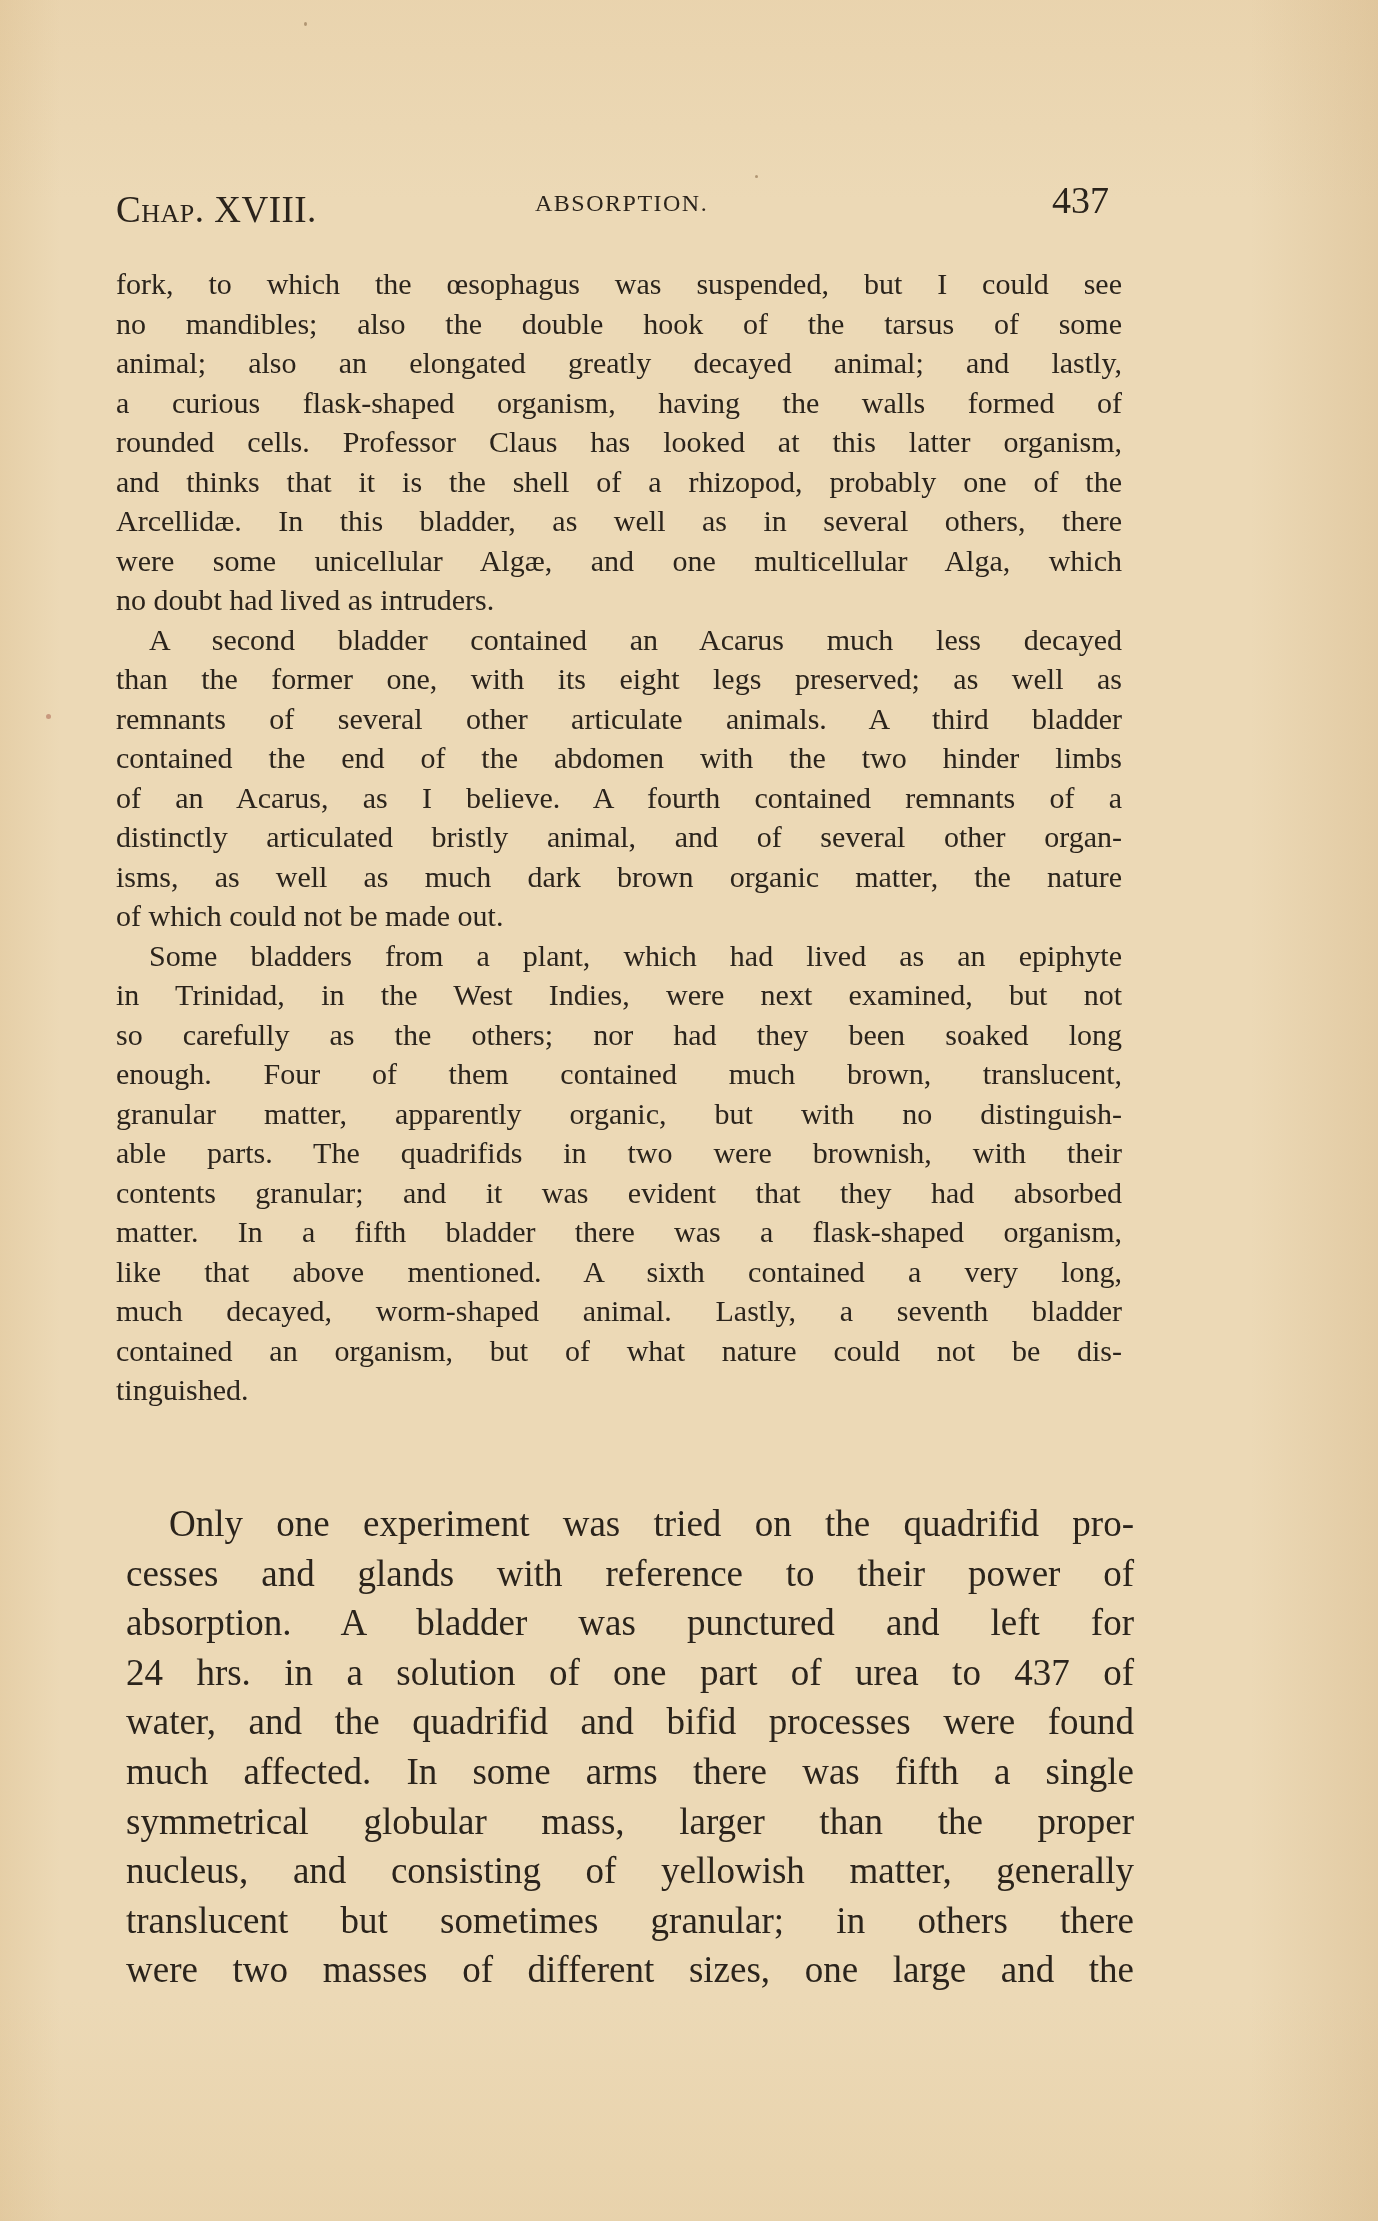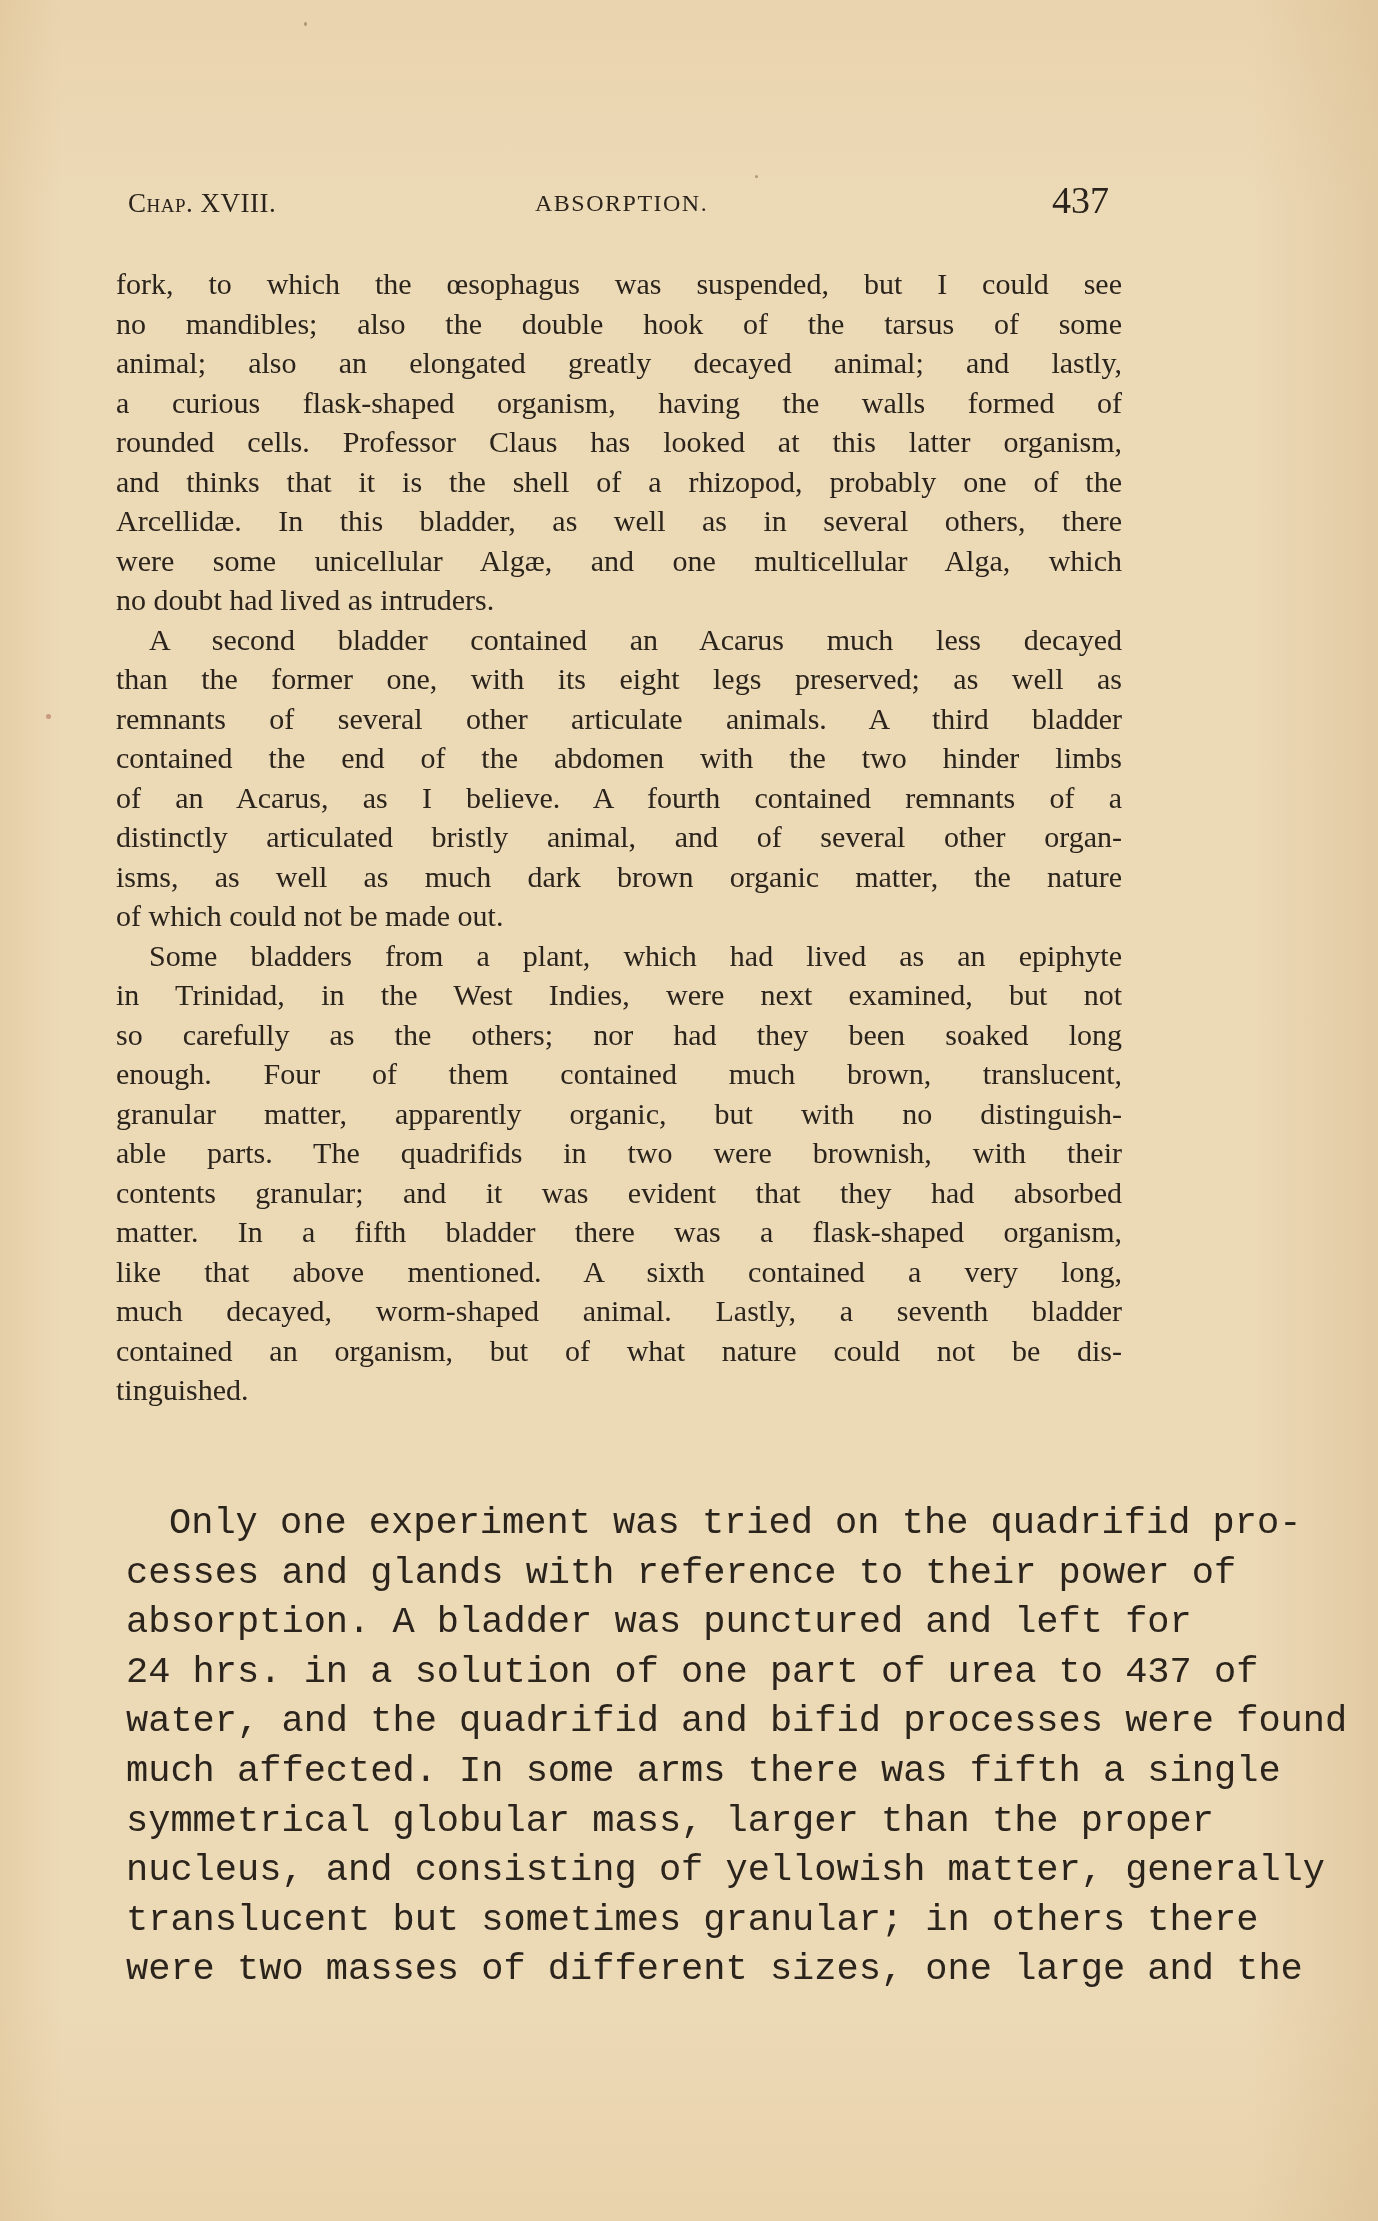--- a/index.html
+++ b/index.html
@@ -8,36 +8,36 @@
     background: #ecd9b6;
     background-image:
       linear-gradient(90deg, rgba(200,160,100,0.18) 0px, rgba(255,240,210,0.0) 60px, rgba(255,240,210,0) 1250px, rgba(190,150,95,0.22) 1378px),
       linear-gradient(180deg, rgba(225,195,150,0.25) 0px, rgba(240,220,185,0) 200px, rgba(240,220,185,0) 2000px, rgba(220,190,140,0.25) 2221px);
     position: relative;
     font-family: "Liberation Serif", "DejaVu Serif", serif;
     color: #2b241c;
   }
   .page { position: absolute; left: 0; top: 0; width: 1378px; height: 2221px; }
   .running-head { position: absolute; top: 178px; left: 116px; width: 1006px; height: 40px; }
-  .rh-chap { position: absolute; left: 12px; top: 10px; font-size: 27px; letter-spacing: 0.5px; font-variant: small-caps; }
+  .rh-chap { position: absolute; left: 0; top: 10px; font-size: 37px; letter-spacing: 0.5px; font-variant: small-caps; }
   .rh-title { position: absolute; left: 419px; top: 12px; font-size: 24px; letter-spacing: 1.5px; }
   .rh-page { position: absolute; right: 13px; top: 0; font-size: 38px; }
 
   .small-block { position: absolute; left: 116px; top: 264px; width: 1006px; }
   .small-block .line {
     height: 39.5px; line-height: 39.5px; font-size: 30px;
     text-align: justify; text-align-last: justify; white-space: nowrap;
   }
   .small-block .line.indent { padding-left: 33px; }
   .small-block .line.last { text-align-last: left; }
 
   .large-block { position: absolute; left: 126px; top: 1499px; width: 1008px; }
   .large-block .line {
     height: 49.6px; line-height: 49.6px; font-size: 37px;
-    text-align: justify; text-align-last: justify; white-space: nowrap; font-family: Liberation Mono, monospace;
+    text-align: justify; text-align-last: justify; white-space: nowrap;
   }
   .large-block .line.indent { padding-left: 43px; }
 
   .speck { position: absolute; border-radius: 50%; background: #8a6a4a; opacity: 0.6; }
 </style>
 </head>
 <body>
 
 <div class="page">
 

